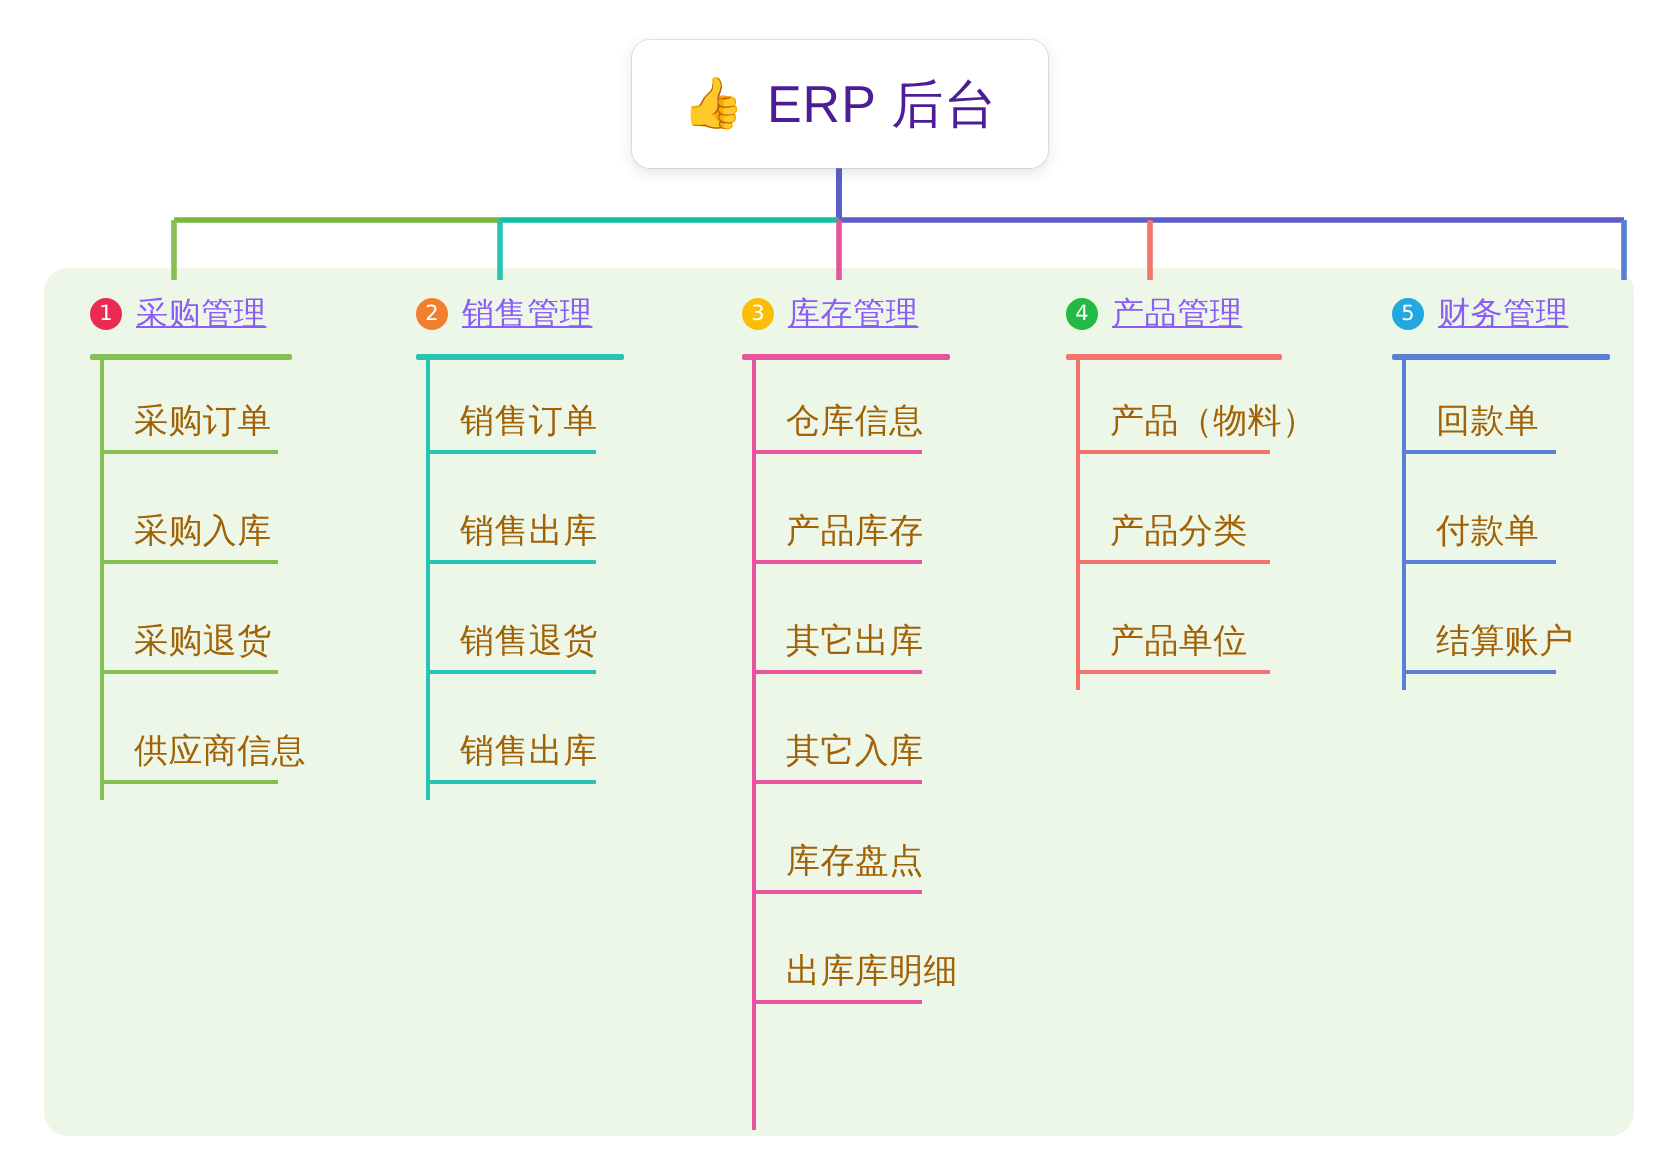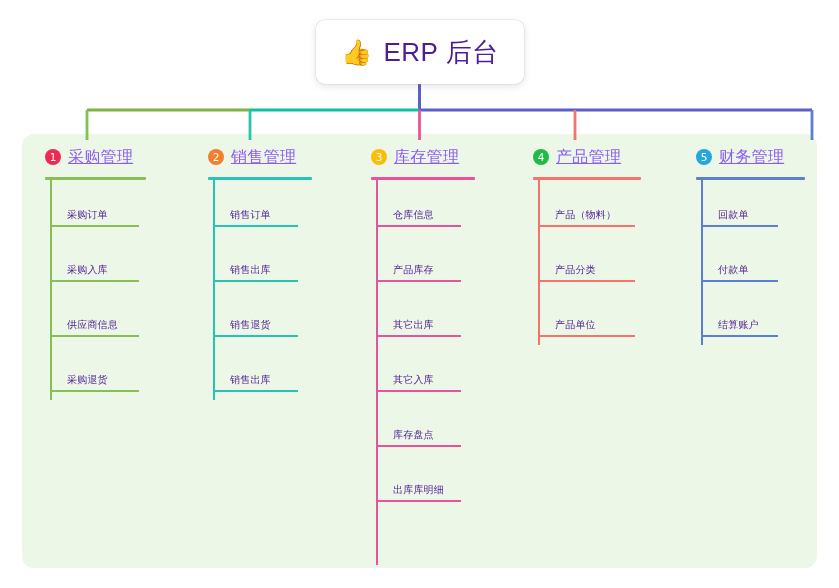--- a/index.html
+++ b/index.html
@@ -49,21 +49,21 @@
   .head-rule{height:3px;margin-top:8px;border-radius:1px;}
 
   
   .leaves{position:relative;margin-top:0;}
   .leaf{
     position:relative;height:55px;
     padding-left:22px;box-sizing:border-box;
   }
   .leaf-text{
     position:absolute;left:22px;bottom:13px;
-    font-size:10px;color:#4c1d95;white-space:nowrap;letter-spacing:.2px;
+    font-size:17px;color:#a16207;white-space:nowrap;letter-spacing:.2px;
   }
   .leaf-rule{
     position:absolute;left:6px;bottom:8px;height:1.6px;
   }
   .spine{position:absolute;left:5px;top:0;width:1.6px;}
 </style>
 </head>
 <body>
 
 <div id="stage">
@@ -100,25 +100,25 @@
           <div class="spine" style="background: rgb(134, 191, 83); height: 220px;"></div>
           <div class="leaf">
             <span class="leaf-text">采购订单</span>
             <span class="leaf-rule" style="width: 88px; background: rgb(134, 191, 83);"></span>
           </div>
           <div class="leaf">
             <span class="leaf-text">采购入库</span>
             <span class="leaf-rule" style="width: 88px; background: rgb(134, 191, 83);"></span>
           </div>
           <div class="leaf">
+            <span class="leaf-text">采购退货</span>
+            <span class="leaf-rule" style="width: 88px; background: rgb(134, 191, 83);"></span>
+          </div>
+          <div class="leaf">
             <span class="leaf-text">供应商信息</span>
-            <span class="leaf-rule" style="width: 88px; background: rgb(134, 191, 83);"></span>
-          </div>
-          <div class="leaf">
-            <span class="leaf-text">采购退货</span>
             <span class="leaf-rule" style="width: 88px; background: rgb(134, 191, 83);"></span>
           </div>
         </div>
       </div>
       <div class="col" style="left: 208px;">
         <div class="col-head">
           <span class="badge" style="background: rgb(240, 128, 47);">2</span>
           <span class="col-title">销售管理</span>
         </div>
         <div class="head-rule" style="width: 104px; background: rgb(40, 195, 180);"></div>

